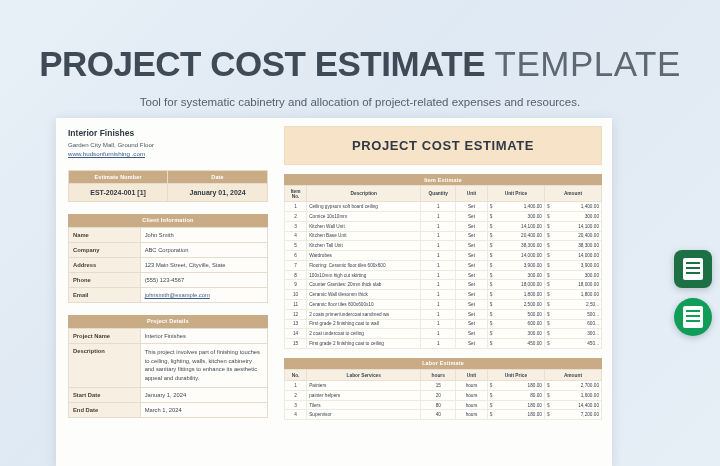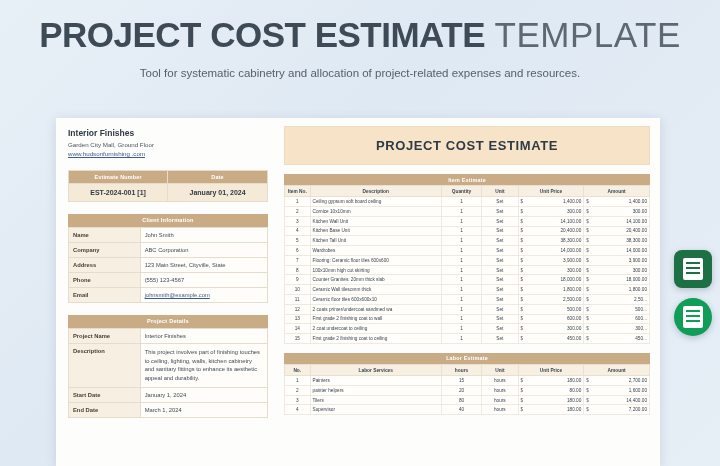--- a/index.html
+++ b/index.html
@@ -14,21 +14,21 @@
     background: linear-gradient(135deg, #e8f0f7 0%, #dfe9f3 40%, #e6eef6 100%);
     position: relative;
   }
   .page-wrap {
     position: absolute;
     inset: 0;
   }
   
   .title-block {
     text-align: center;
-    padding-top: 15px;
+    padding-top: 44px;
   }
   .main-title {
     font-size: 35px;
     letter-spacing: 0.5px;
     color: #3e4a56;
     font-weight: 400;
   }
   .main-title .bold {
     font-weight: 800;
     letter-spacing: -0.5px;
@@ -41,21 +41,21 @@
     margin-top: 12px;
     font-size: 11.5px;
     color: #56606b;
     font-weight: 300;
   }
   
   .sheet {
     position: absolute;
     left: 56px;
     top: 118px;
-    width: 604px;
+    width: 556px;
     height: 348px;
     background: #fdfdfb;
     box-shadow: 0 2px 10px rgba(70,90,110,0.16);
     display: flex;
     overflow: hidden;
   }
   .left-col {
     width: 222px;
     padding: 10px 10px 0 12px;
     box-sizing: border-box;

